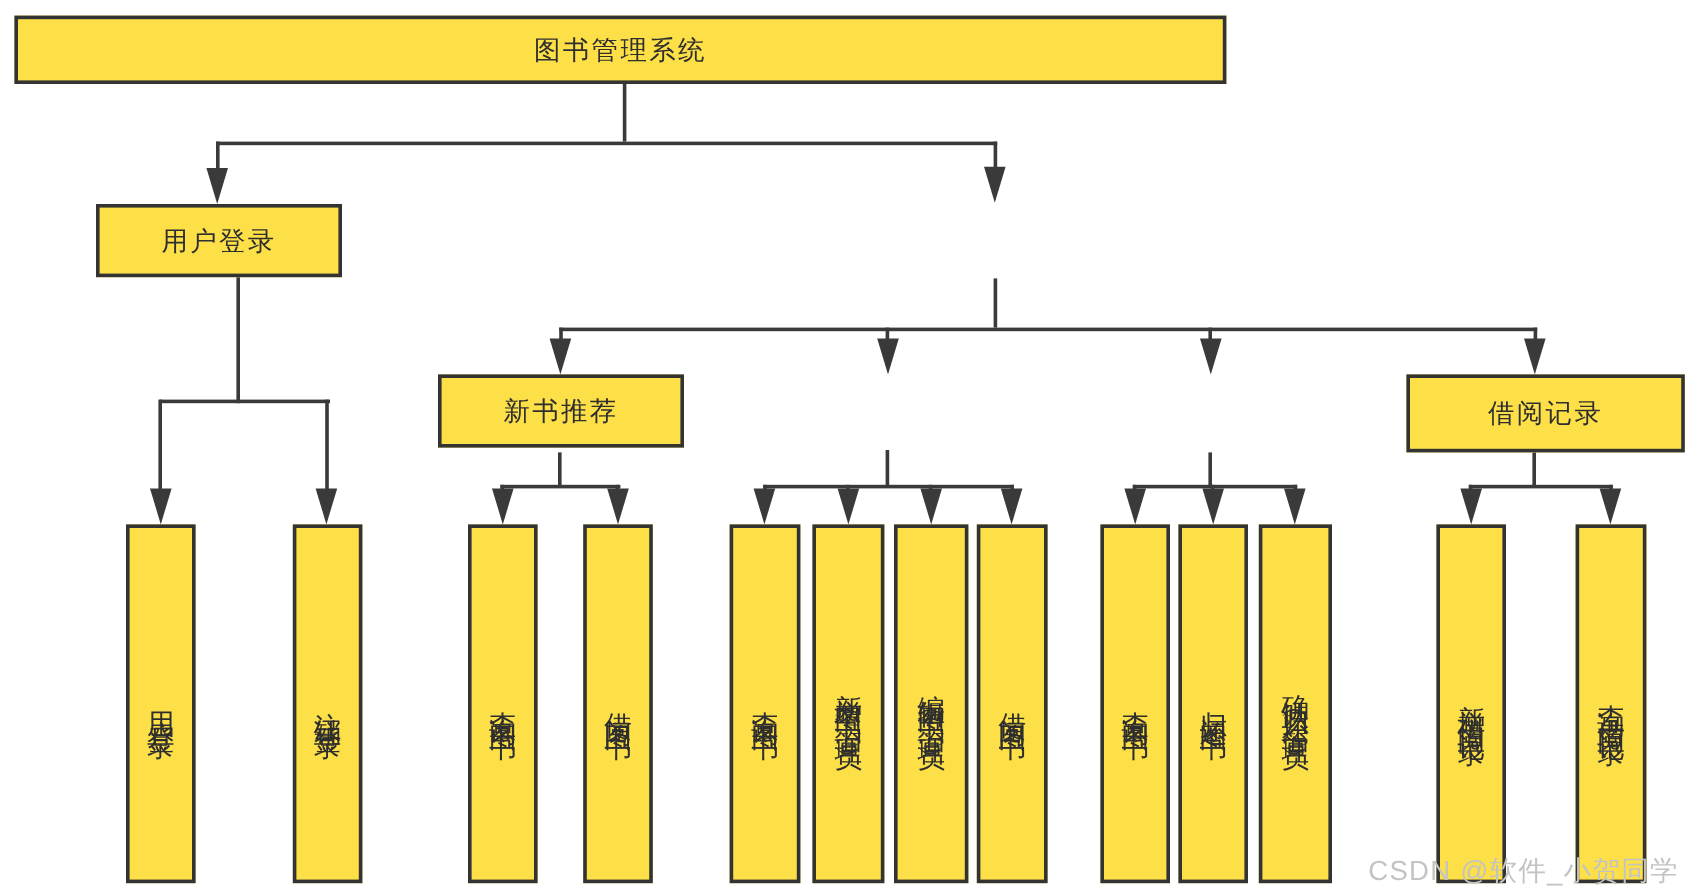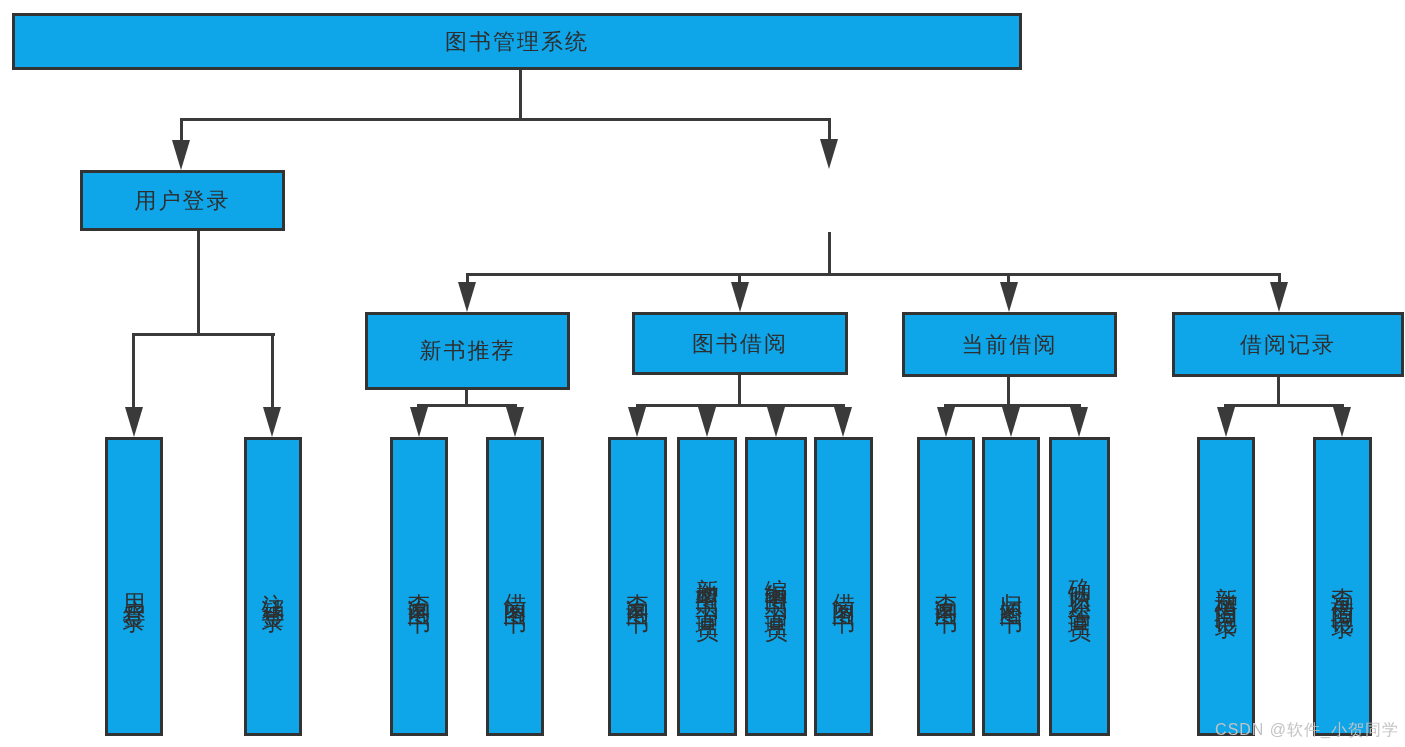--- a/index.html
+++ b/index.html
@@ -1,37 +1,37 @@
 <!DOCTYPE html>
 <html><head>
 <meta charset="utf-8">
 <style>
   html,body{margin:0;padding:0;background:#ffffff;}
   .stage{
     position:relative;width:1405px;height:747px;background:#ffffff;overflow:hidden;
     font-family:"Liberation Sans","DejaVu Sans",sans-serif;color:#2e2e2e;
   }
   .box{
-    position:absolute;background:#0ea5e9;border:3px solid #333333;box-sizing:border-box;
+    position:absolute;background:#fde047;border:3px solid #333333;box-sizing:border-box;
     display:flex;align-items:center;justify-content:center;z-index:2;
   }
   .hbox{font-size:22px;letter-spacing:2px;}
   .vbox{
     writing-mode:vertical-rl;text-orientation:mixed;
     font-size:23px;letter-spacing:6px;line-height:1;
   }
   .ln{position:absolute;background:#3a3a3a;z-index:1;}
   .arr{
     position:absolute;width:0;height:0;z-index:1;
     border-left:9px solid transparent;border-right:9px solid transparent;
     border-top:30px solid #3a3a3a;
   }
   .watermark{
     position:absolute;right:6px;bottom:6px;z-index:5;
-    font-size:16px;color:#c3c3c3;letter-spacing:1px;white-space:nowrap;
+    font-size:23px;color:#c3c3c3;letter-spacing:1px;white-space:nowrap;
   }
 </style>
 </head>
 <body>
 
 <div class="stage">
 
   <div class="ln" style="left:519px;top:70px;width:3px;height:48px"></div>
   <div class="ln" style="left:180px;top:118px;width:651px;height:3px"></div>
   <div class="ln" style="left:180px;top:118px;width:3px;height:26px"></div>
@@ -83,23 +83,21 @@
   <div class="arr" style="left:937px;top:407px"></div>
   <div class="arr" style="left:1002px;top:407px"></div>
   <div class="arr" style="left:1070px;top:407px"></div>
   <div class="arr" style="left:1217px;top:407px"></div>
   <div class="arr" style="left:1333px;top:407px"></div>
 
   <div class="box hbox" style="left:12px;top:13px;width:1010px;height:57px">图书管理系统</div>
 
   <div class="box hbox" style="left:80px;top:170px;width:205px;height:61px">用户登录</div>
 
-  <div class="box hbox" style="left:365px;top:312px;width:205px;height:78px">新书推荐</div>
-  <div class="box hbox" style="left:632px;top:312px;width:216px;height:63px">图书借阅</div>
-  <div class="box hbox" style="left:902px;top:312px;width:215px;height:65px">当前借阅</div>
+  <div class="box hbox" style="left:365px;top:312px;width:205px;height:61px">新书推荐</div>
   <div class="box hbox" style="left:1172px;top:312px;width:232px;height:65px">借阅记录</div>
 
   <div class="box vbox" style="left:105px;top:437px;width:58px;height:299px">用户登录</div>
   <div class="box vbox" style="left:244px;top:437px;width:58px;height:299px">注销登录</div>
 
   <div class="box vbox" style="left:390px;top:437px;width:58px;height:299px">查询图书</div>
   <div class="box vbox" style="left:486px;top:437px;width:58px;height:299px">借阅图书</div>
 
   <div class="box vbox" style="left:608px;top:437px;width:59px;height:299px">查询图书</div>
   <div class="box vbox" style="left:677px;top:437px;width:60px;height:299px">新增图书（管理员）</div>

